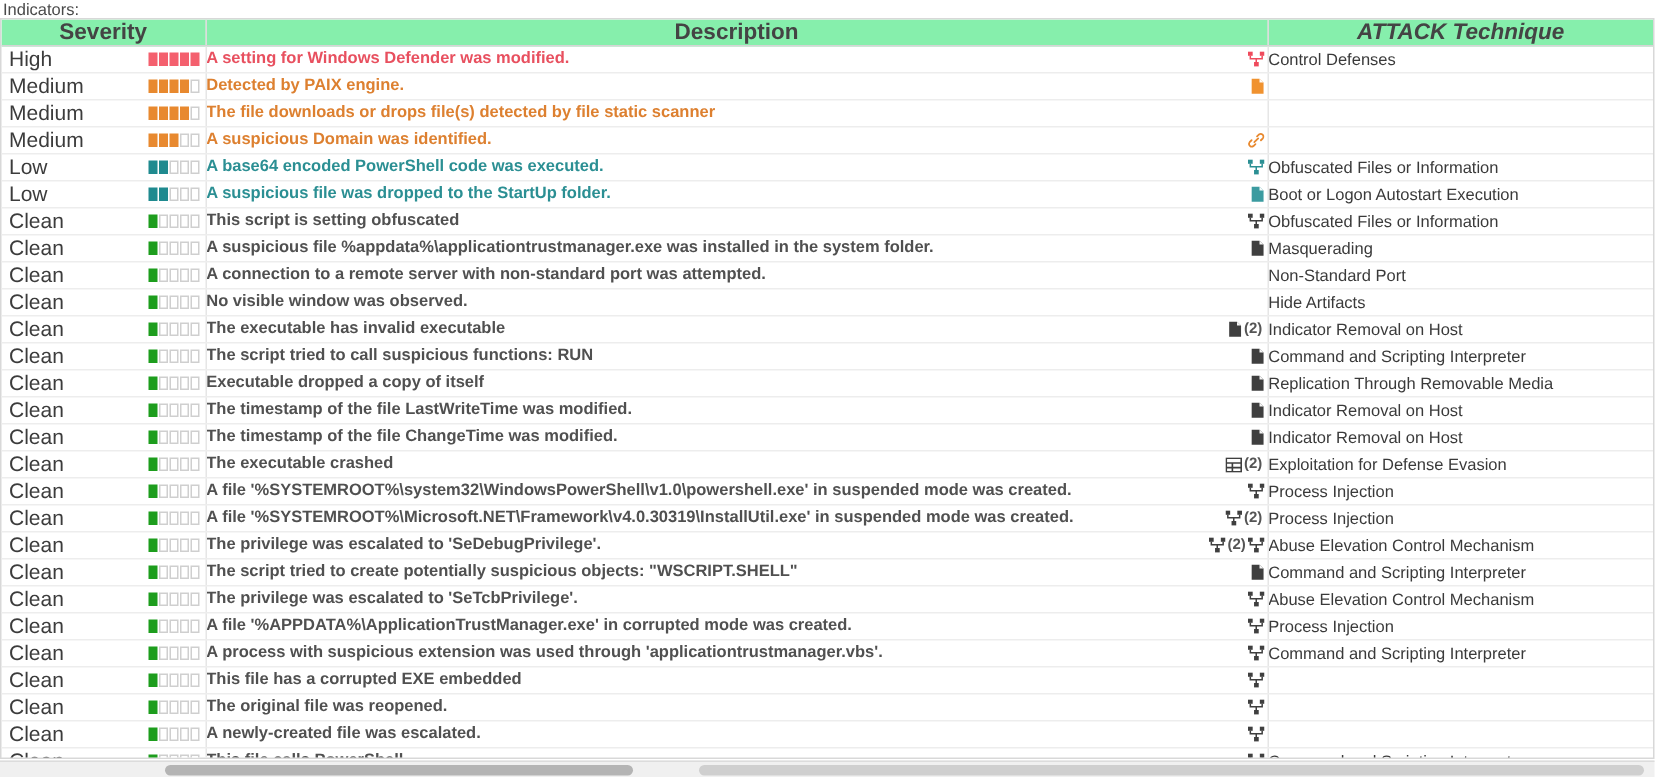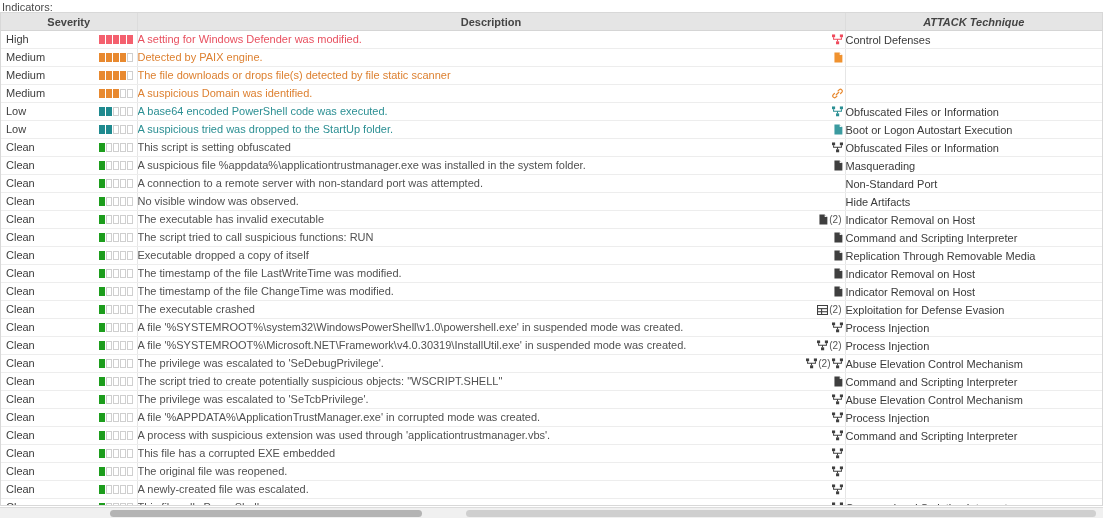--- a/index.html
+++ b/index.html
@@ -27,23 +27,23 @@
   table.ind{
     border-collapse:collapse;
     width:1101px;
     table-layout:fixed;
   }
   table.ind col.c-sev{width:136px;}
   table.ind col.c-desc{width:708px;}
   table.ind col.c-att{width:257px;}
 
   table.ind thead th{
-    background:#e5e5e5;
+    background:#86efac;
     font-weight:bold;
-    font-size:11px;
+    font-size:15px;
     color:#444;
     text-align:center;
     height:17px;
     padding:0;
     border-right:1px solid #dcdcdc;
     border-bottom:1px solid #d5d5d5;
     vertical-align:middle;
     line-height:16px;
   }
   table.ind thead th:last-child{border-right:none;font-style:italic;}
@@ -58,21 +58,21 @@
     line-height:16px;
     white-space:nowrap;
     overflow:hidden;
   }
   table.ind tbody td:last-child{border-right:none;}
 
   
   .sev-cell{position:relative;}
   .sev-label{
     position:absolute;left:5px;top:0;line-height:17px;
-    color:#3c3c3c;font-size:11px;
+    color:#3c3c3c;font-size:14px;
   }
   .sev-bars{
     position:absolute;right:4px;top:4px;
     display:flex;gap:1px;
   }
   .sev-bars i{
     display:block;width:6px;height:9px;
     box-sizing:border-box;
     border:1px solid #cfcfcf;
     background:#ffffff;
@@ -80,21 +80,21 @@
   .sev-bars i.on{border:none;}
 
   
   .desc-cell{padding-left:7px;padding-right:4px;}
   .desc-text{display:inline-block;max-width:700px;overflow:hidden;text-overflow:ellipsis;}
 
   
   .att-cell{padding-left:6px;}
 
   
-  .desc-inner{position:relative;height:17px;}
+  .desc-inner{position:relative;height:17px;font-weight:bold;}
   .desc-icons{
     position:absolute;right:2px;top:0;height:17px;
     display:flex;align-items:center;gap:0px;
   }
   .ico{display:inline-block;line-height:0;vertical-align:middle;}
   .ico svg{display:block;}
   .cnt{font-size:10px;color:#555;margin:0 1px;line-height:17px;}
 
   
   .hscroll{
@@ -255,21 +255,21 @@
               <span class="sev-label">Low</span>
               <span class="sev-bars">
                 <i class="on" style="background:#1f8a8f"></i>
                 <i class="on" style="background:#1f8a8f"></i>
                 <i></i>
                 <i></i>
                 <i></i>
               </span>
             </td>
             <td class="desc-cell">
-              <div class="desc-inner"><span class="desc-text" style="color:#2b8f93">A suspicious tried was dropped to the StartUp folder.</span><span class="desc-icons">
+              <div class="desc-inner"><span class="desc-text" style="color:#2b8f93">A suspicious file was dropped to the StartUp folder.</span><span class="desc-icons">
                   <span class="ico">
                     <svg width="9" height="11" viewBox="0 0 10 12">
                       <path d="M0.5 0.5 L6.3 0.5 L9.3 3.3 L9.3 11.5 L0.5 11.5 Z" fill="#3b9ba0"></path>
                       <path d="M6.3 0.5 L6.3 3.3 L9.3 3.3" fill="#ffffff" opacity="0.95"></path>
                     </svg>
                   </span>
                 </span></div>
             </td>
             <td class="att-cell"><span>Boot or Logon Autostart Execution</span></td>
           </tr>

